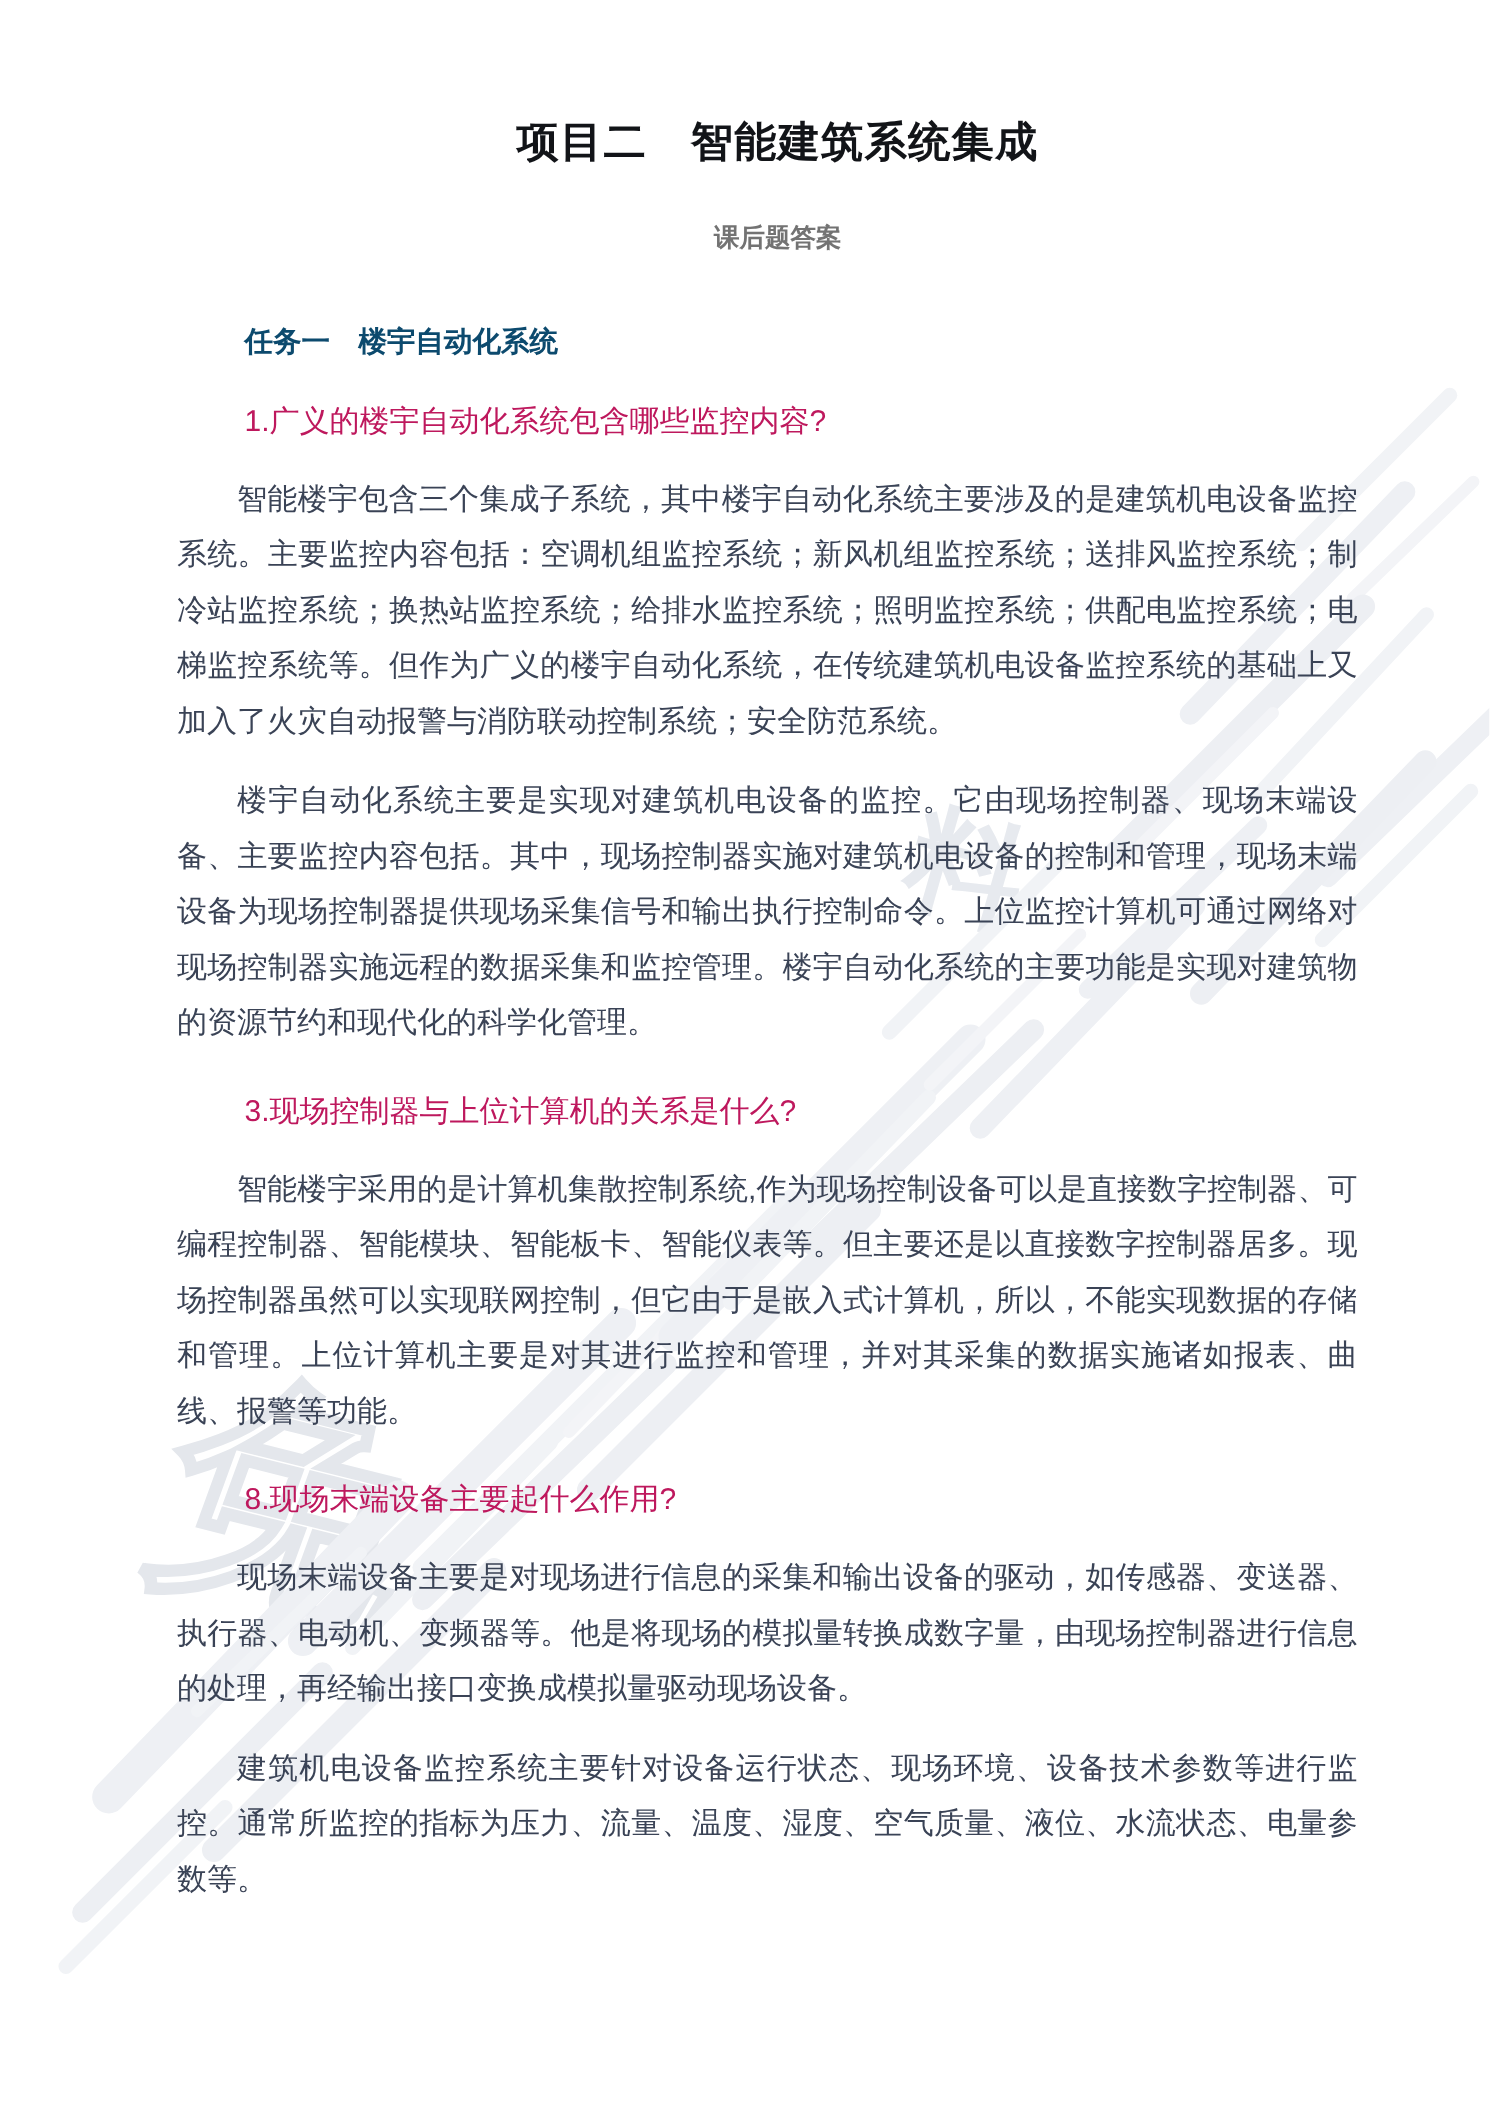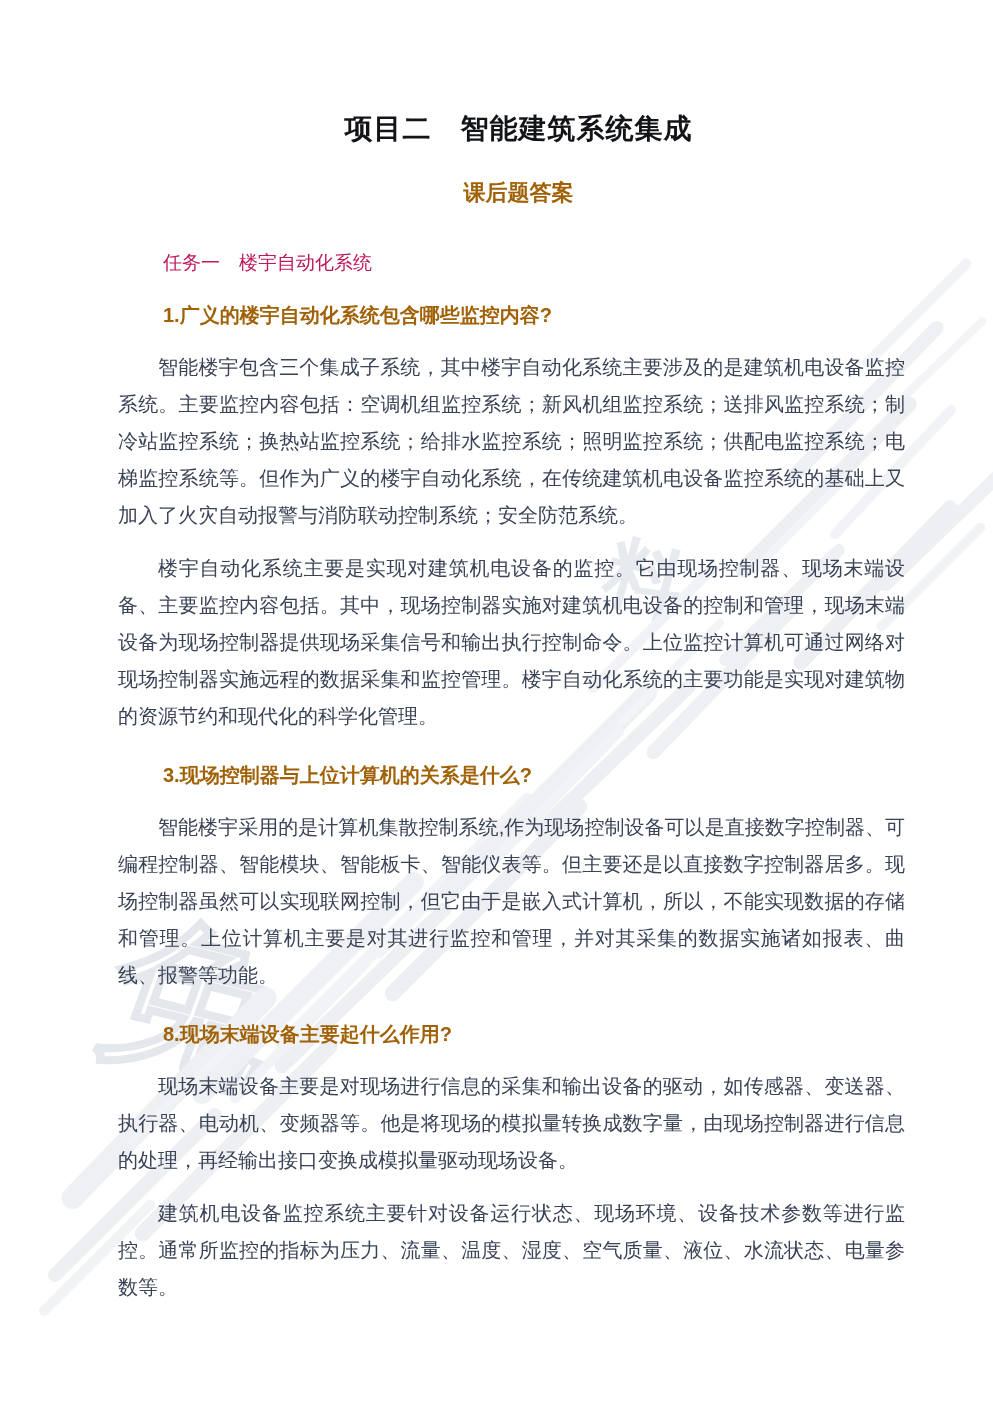--- a/index.html
+++ b/index.html
@@ -35,51 +35,51 @@
     text-stroke: 3px #e4e7ec;
   }
   .wm-glyph.solid {
     color: #e7eaef;
   }
 
   
   .content {
     position: relative;
     z-index: 1;
-    padding: 112px 88px 0 118px;
+    padding: 78px 88px 0 118px;
     color: #3a4356;
   }
   .doc-title {
     text-align: center;
     font-size: 28px;
     font-weight: bold;
     color: #121418;
     letter-spacing: 1px;
     margin: 0 0 0 14px;
     line-height: 34px;
   }
   .doc-subtitle {
     text-align: center;
-    font-size: 22px;
+    font-size: 17px;
     font-weight: bold;
-    color: #a16207;
+    color: #737373;
     margin: 33px 0 0 14px;
     line-height: 28px;
   }
   .section-heading {
     font-size: 19px;
-    font-weight: normal;
-    color: #be185d;
+    font-weight: bold;
+    color: #0c4a6e;
     margin: 44px 0 0 45px;
     line-height: 24px;
   }
   .q-heading {
     font-size: 20px;
-    font-weight: bold;
-    color: #a16207;
+    font-weight: normal;
+    color: #be185d;
     margin: 27px 0 21px 0;
     text-indent: 45px;
     line-height: 26px;
   }
   .answer {
     font-size: 20px;
     line-height: 37px;
     text-align: justify;
     text-indent: 2em;
     margin: 0 0 16px 0;

